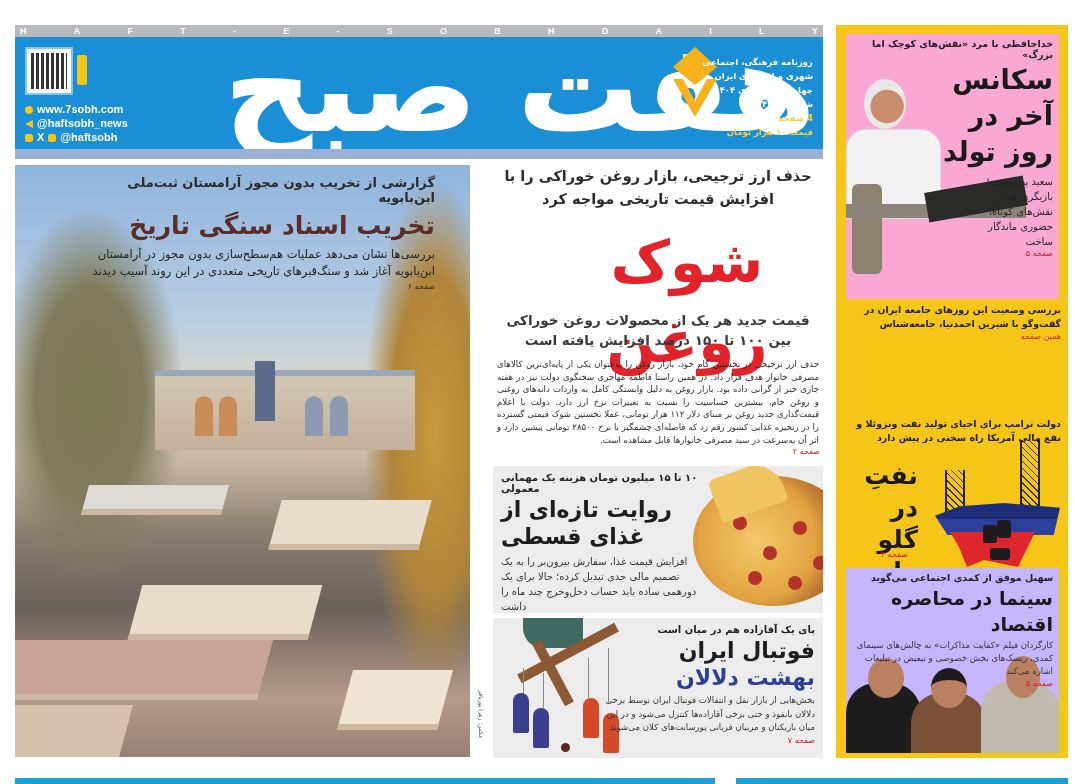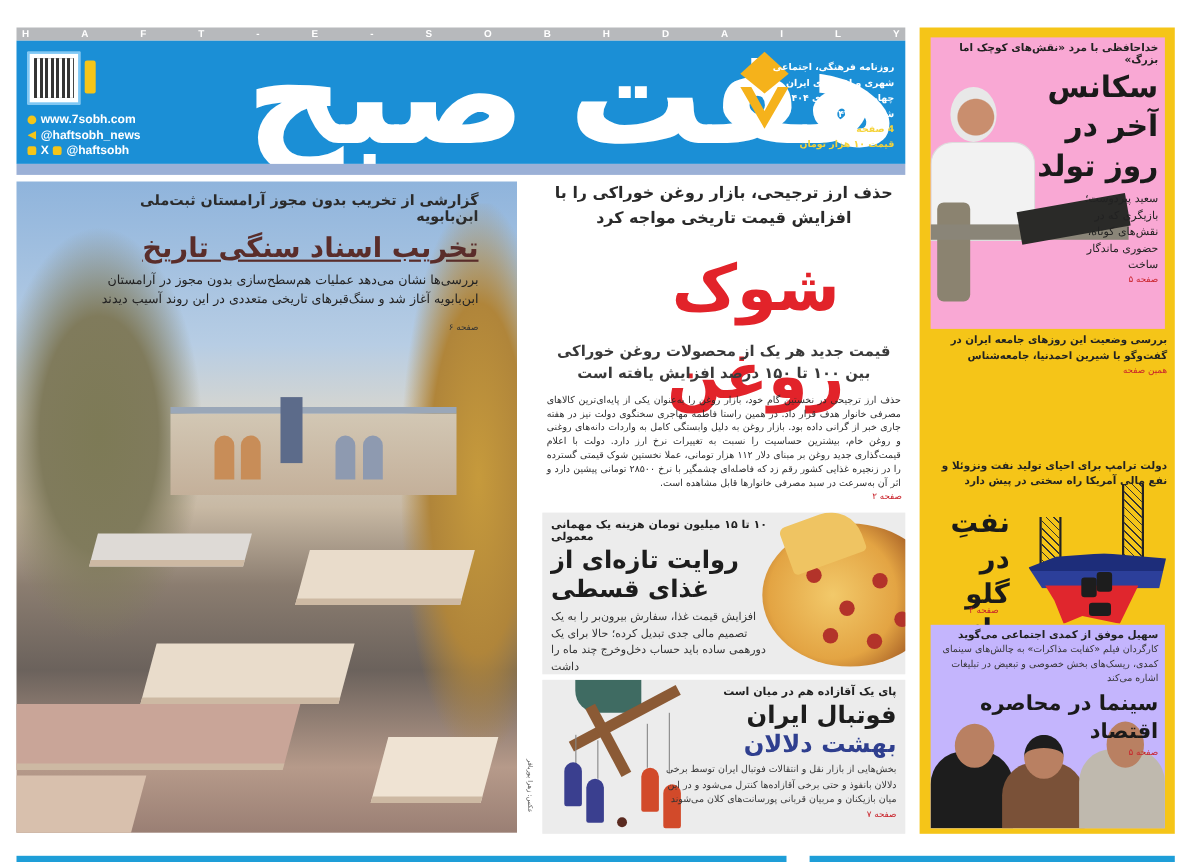--- a/index.html
+++ b/index.html
@@ -28,23 +28,23 @@
     background: linear-gradient(180deg, #8fb4dc 0%, #b7cde4 25%, #d7d6cf 36%, #c8b9a4 50%, #8b7d70 62%, #6b625c 75%, #b69a8a 90%, #9a7f74 100%); }
   #tree-l { left: -20px; top: 40px; width: 190px; height: 380px; border-radius: 50% 50% 30% 30%; background: radial-gradient(ellipse at center, #7d7a56 0%, #807b5c 40%, rgba(120,110,80,0) 70%); }
   #tree-r { left: 350px; top: 20px; width: 140px; height: 500px; border-radius: 40%; background: radial-gradient(ellipse at center, #c69a3c 0%, #b0853a 45%, rgba(170,120,50,0) 72%); }
   #shrine { left: 140px; top: 205px; width: 260px; height: 80px; background: linear-gradient(180deg, #d2c7b4, #c4b09a); border-top: 6px solid #9aa7b8; }
   #shrine .arch { position:absolute; top: 20px; width: 18px; height: 40px; border-radius: 9px 9px 0 0; background: #c88d58; }
   #shrine .tower { position:absolute; left: 100px; top: -15px; width: 20px; height: 60px; background: #5c6b8a; }
   .slab { position: absolute; background: #e9dccb; border-bottom: 6px solid #cdb9a3; transform: skewX(-15deg); }
   #credit { left: 473px; top: 690px; width: 12px; height: 60px; writing-mode: vertical-rl; font: 6px "DejaVu Sans", sans-serif; color: #555; }
   #cem-text { left: 60px; top: 10px; width: 360px; direction: rtl; }
   #cem-kicker { font: bold 13px "DejaVu Sans", sans-serif; color: #2b2b2b; }
-  #cem-title { font: bold 25px "DejaVu Sans", sans-serif; color: #5a2d2a; margin-top: 6px; letter-spacing: -1px; text-decoration: underline; }
+  #cem-title { font: bold 25px "DejaVu Sans", sans-serif; color: #5a2d2a; margin-top: 6px; letter-spacing: -1px; }
   #cem-lead { font: 11.5px "DejaVu Sans", sans-serif; color: #222; line-height: 17px; margin-top: 6px; }
-  #cem-page { font: 8px "DejaVu Sans", sans-serif; color: #333; margin-top: 13px; }
+  #cem-page { font: 8px "DejaVu Sans", sans-serif; color: #333; margin-top: 2px; }
   #main-kicker { top: 165px; left: 493px; width: 330px; text-align: center; direction: rtl; font: bold 14.5px "DejaVu Sans", sans-serif; color: #2a2a2a; line-height: 23px; }
   #main-title { top: 222px; left: 522px; width: 330px; text-align: center; direction: rtl; font: bold 58px "DejaVu Sans", sans-serif; color: #e2232a; letter-spacing: -2px; line-height: 80px; }
   #main-sub { top: 310px; left: 493px; width: 330px; text-align: center; direction: rtl; font: bold 13.5px "DejaVu Sans", sans-serif; color: #3a3a3a; line-height: 20px; }
   #main-body { top: 358px; left: 497px; width: 322px; text-align: justify; direction: rtl; font: 8.6px "DejaVu Sans", sans-serif; color: #2a2a2a; line-height: 12.6px; }
   #main-page { top: 447px; left: 780px; width: 40px; text-align: right; direction: rtl; font: 8px "DejaVu Sans", sans-serif; color: #c9232b; }
 
   #pizza-box { left: 493px; top: 466px; width: 330px; height: 147px; background: #ececec; overflow: hidden; }
   #pizza { left: 200px; top: 10px; width: 160px; height: 130px; border-radius: 50%; background: radial-gradient(circle at 40% 50%, #f2c96a 0%, #e3a443 50%, #b06a2a 72%, #7b4a23 78%, rgba(0,0,0,0) 80%); }
   .pepperoni { position:absolute; width: 14px; height: 14px; border-radius: 50%; background: #b3332a; }
   #pizza-slice { left: 220px; top: 2px; width: 70px; height: 45px; background: #efc462; transform: rotate(-20deg); border-radius: 6px 30px 4px 4px; }
@@ -262,20 +262,20 @@
 
 <div id="r4" class="abs">
   <div class="actor" style="left:0;width:75px;height:70px;background:#1d1d1d"></div>
   <div class="actor-head" style="left:22px;top:90px;width:36px;height:40px"></div>
   <div class="actor" style="left:65px;width:75px;height:60px;background:#7a5138"></div>
   <div class="actor-head" style="left:85px;top:100px;width:36px;height:40px;border-top:12px solid #1d1d1d"></div>
   <div class="actor" style="left:135px;width:78px;height:72px;background:#bfb9ae"></div>
   <div class="actor-head" style="left:160px;top:88px;width:34px;height:42px"></div>
   <div id="r4-text" class="abs">
     <div id="r4-kicker">سهیل موفق از کمدی اجتماعی می‌گوید</div>
+    <div id="r4-title">سینما در محاصره اقتصاد</div>
     <div id="r4-lead">کارگردان فیلم «کفایت مذاکرات» به چالش‌های سینمای کمدی، ریسک‌های بخش خصوصی و تبعیض در تبلیغات اشاره می‌کند</div>
-    <div id="r4-title">سینما در محاصره اقتصاد</div>
     <div id="r4-page">صفحه ۵</div>
   </div>
 </div>
 
 <div id="bottom-bar-l" class="abs"></div>
 <div id="bottom-bar-r" class="abs"></div>
 
 </body></html>

